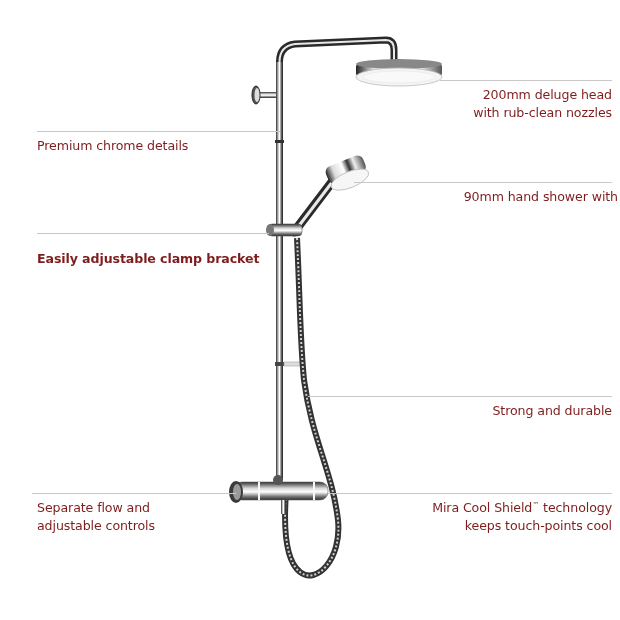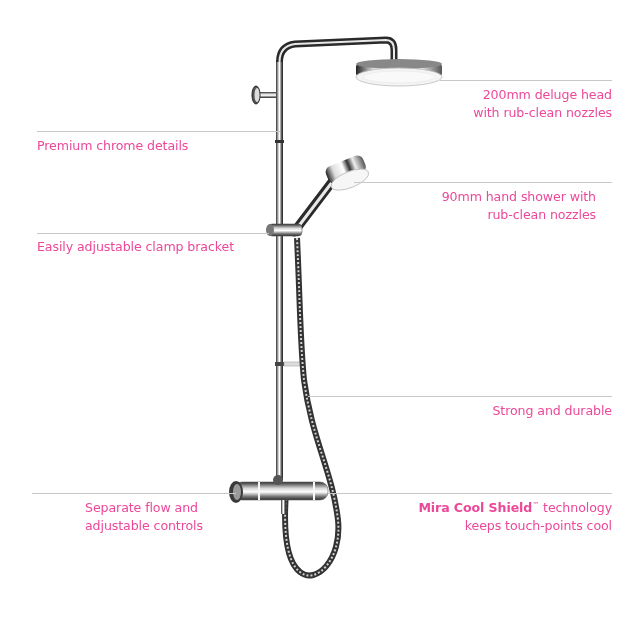--- a/index.html
+++ b/index.html
@@ -1,20 +1,20 @@
 <!DOCTYPE html>
 <html><head>
   <meta charset="utf-8">
   <style>
     html, body { margin: 0; padding: 0; background: #ffffff; }
     body { width: 620px; height: 620px; position: relative; overflow: hidden;
            font-family: "DejaVu Sans", "Liberation Sans", sans-serif; color: #222222; }
     .stage { position: absolute; left: 0; top: 0; width: 620px; height: 620px; }
     .leader { position: absolute; height: 1px; background: #c8c8c8; }
-    .label { position: absolute; font-size: 12.6px; line-height: 18px; color: #ec4899;
+    .label { position: absolute; font-size: 12.6px; line-height: 18px; color: #7f1d1d;
              letter-spacing: -0.1px; white-space: nowrap; }
     .label.right { text-align: right; }
     .label span { display: block; }
     .tm { font-size: 7px; vertical-align: super; line-height: 0; }
     svg.product { position: absolute; left: 0; top: 0; }
   </style>
 </head>
 <body>
 
 <div class="stage">
@@ -112,36 +112,35 @@
 
   <div class="label right" style="right:8px; top:86px;">
     <span>200mm deluge head</span>
     <span>with rub-clean nozzles</span>
   </div>
 
   <div class="label" style="left:37px; top:137px;">
     <span>Premium chrome details</span>
   </div>
 
-  <div class="label right" style="right:24px; top:188px;margin-left:26px;">
+  <div class="label right" style="right:2px; top:188px;margin-left:26px;">
     <span>90mm hand shower with</span>
-    <span>rub-clean nozzles</span>
   </div>
 
-  <div class="label" style="left:37px; top:238px;">
+  <div class="label" style="left:37px; top:250px;font-weight:bold;">
     <span>Easily adjustable clamp bracket</span>
   </div>
 
   <div class="label right" style="right:8px; top:402px;text-align:right;">
     <span>Strong and durable</span>
   </div>
 
-  <div class="label" style="left:37px; top:499px;margin-left:48px;">
+  <div class="label" style="left:37px; top:499px;">
     <span>Separate flow and</span>
     <span>adjustable controls</span>
   </div>
 
   <div class="label right" style="right:8px; top:499px;">
-    <span><b style="font-weight:bold">Mira Cool Shield</b><b style="font-weight:normal" class="tm">™</b><b style="font-weight:normal"> technology</b></span>
+    <span><b style="font-weight:normal">Mira Cool Shield</b><b style="font-weight:normal" class="tm">™</b><b style="font-weight:normal"> technology</b></span>
     <span>keeps touch-points cool</span>
   </div>
 
 </div>
 
 </body></html>

